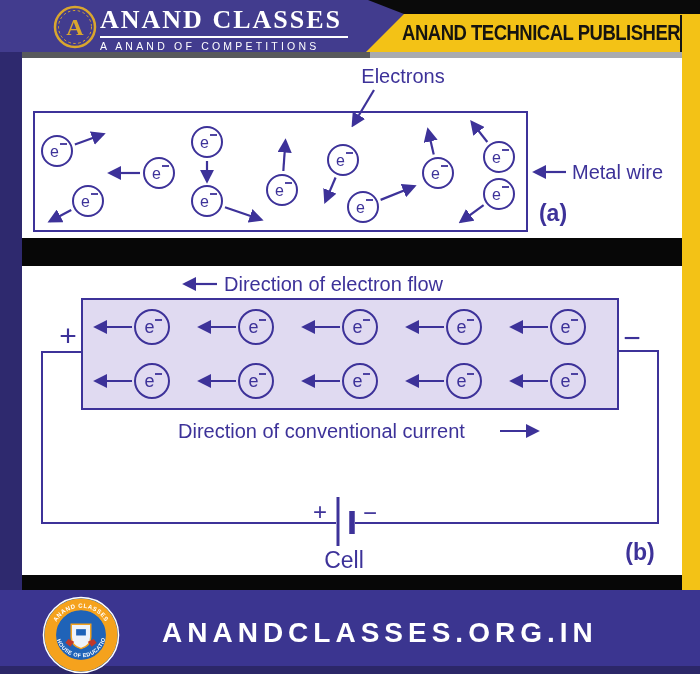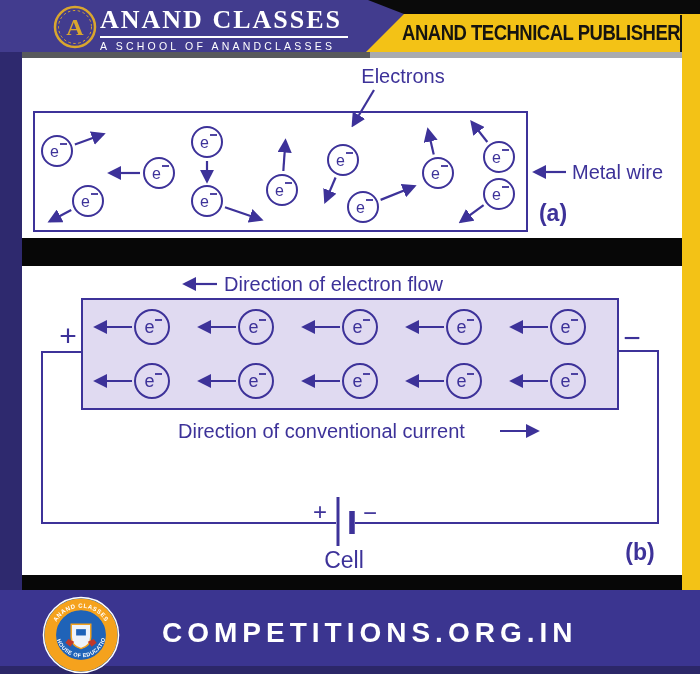--- a/index.html
+++ b/index.html
@@ -56,21 +56,21 @@
 
     <svg class="hdr-logo" width="46" height="46" viewBox="0 0 46 46">
       <circle cx="23" cy="23" r="20" fill="none" stroke="#d9a62e" stroke-width="2.5"></circle>
       <circle cx="23" cy="23" r="16.5" fill="none" stroke="#d9a62e" stroke-width="1" stroke-dasharray="2.5 2.5"></circle>
       <text x="23" y="31" text-anchor="middle" fill="#d9a62e" font-family="Liberation Serif,serif" font-size="24" font-weight="bold">A</text>
     </svg>
 
     <div class="brand-block">
       <div class="brand">ANAND CLASSES</div>
       <div class="brand-rule"></div>
-      <div class="tagline">A SCHOOL OF ANANDCLASSES</div>
+      <div class="tagline">A ANAND OF COMPETITIONS</div>
     </div>
 
     <div class="publisher">ANAND TECHNICAL PUBLISHERS</div>
   </div>
 
   <div class="gray-dark"></div>
   <div class="gray-light"></div>
   <div class="left-border"></div>
   <div class="right-strip"></div>
 
@@ -260,15 +260,15 @@
     </text>
     <text font-size="5.6" font-weight="bold" fill="#ffffff" letter-spacing="0.4">
       <textPath href="#arcBot" startOffset="50%" text-anchor="middle">A HOUSE OF EDUCATION</textPath>
     </text>
     <path d="M30,29 h20 v13 q0,9 -10,12 q-10,-3 -10,-12 z" fill="#eef3fb" stroke="#f5a21d" stroke-width="1.5"></path>
     <path d="M27,44 l6,3 -4,5 -5,-4 z" fill="#c0392b"></path>
     <path d="M53,44 l-6,3 4,5 5,-4 z" fill="#c0392b"></path>
     <rect x="35" y="34" width="10" height="6.5" fill="#1f63b8"></rect>
   </svg>
 
-  <div class="site-text">COMPETITIONS.ORG.IN</div>
+  <div class="site-text">ANANDCLASSES.ORG.IN</div>
 
 </div>
 
 </body></html>

